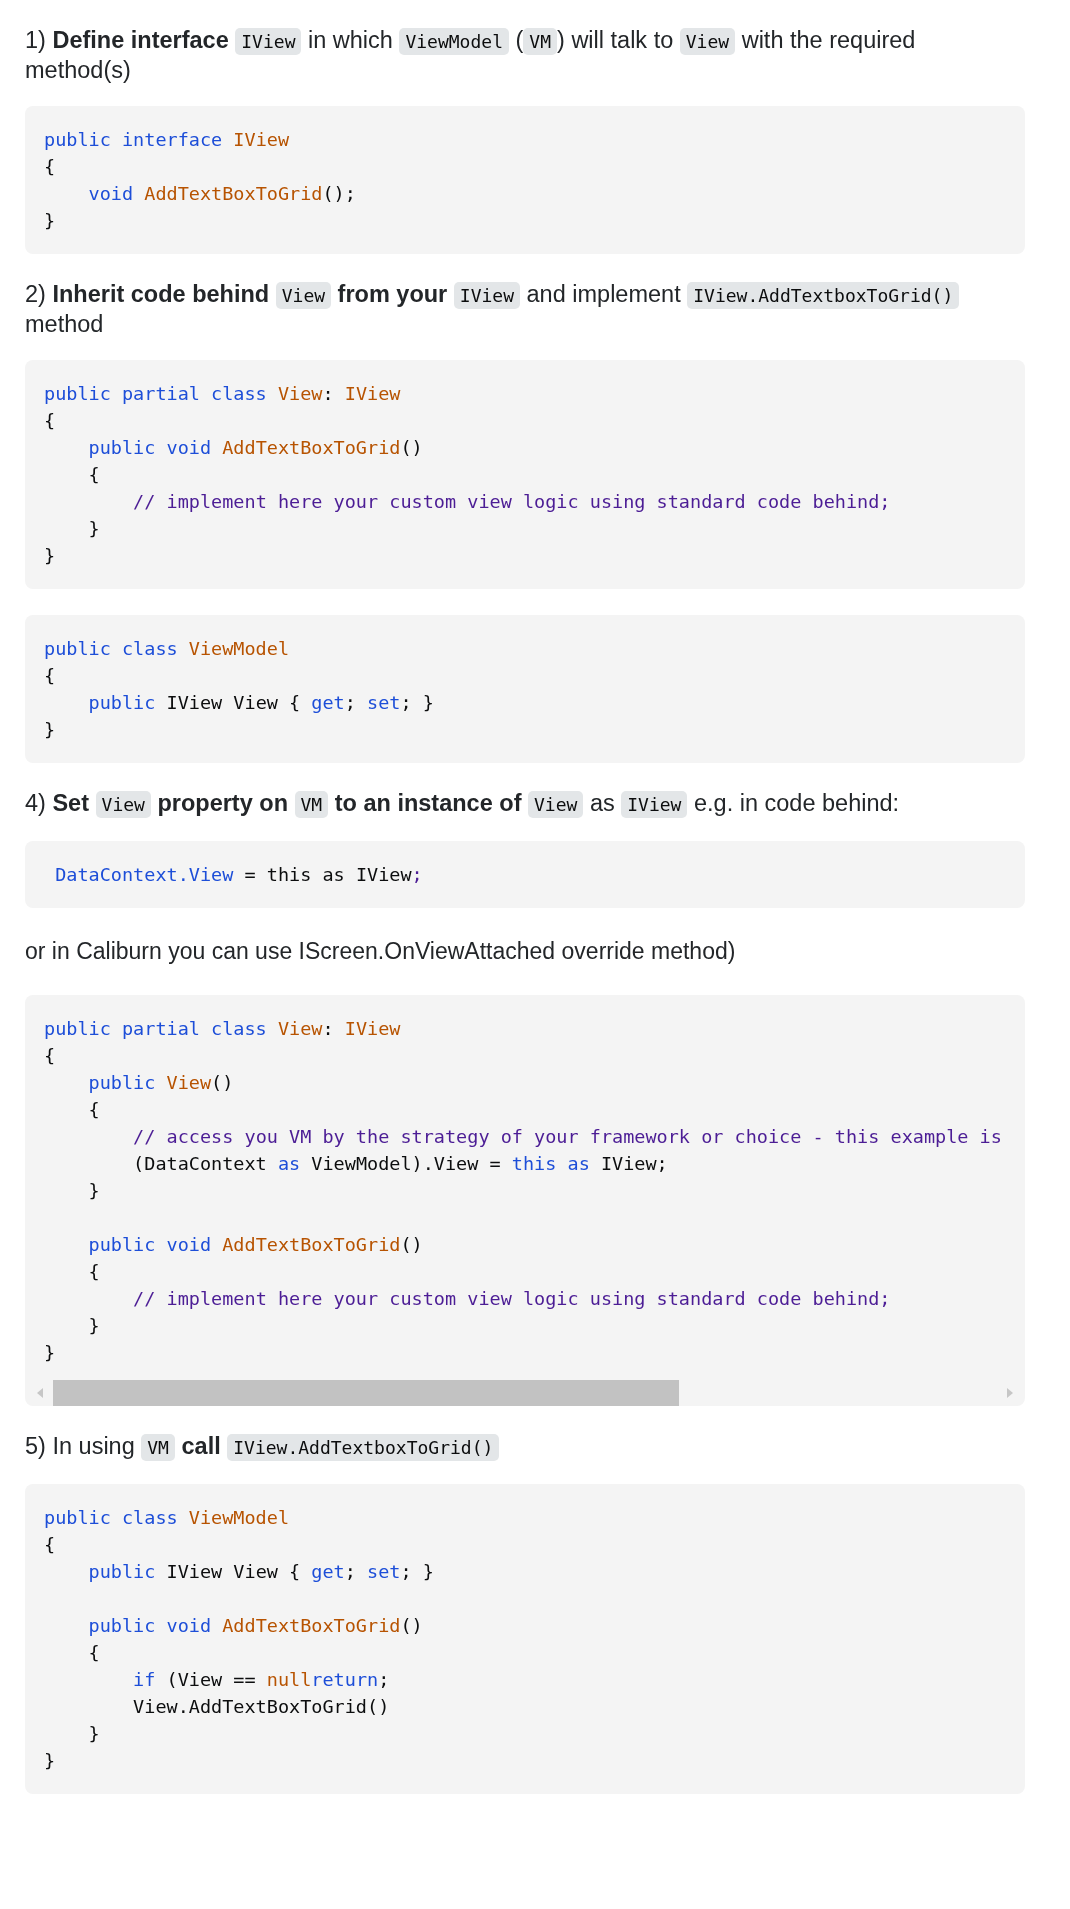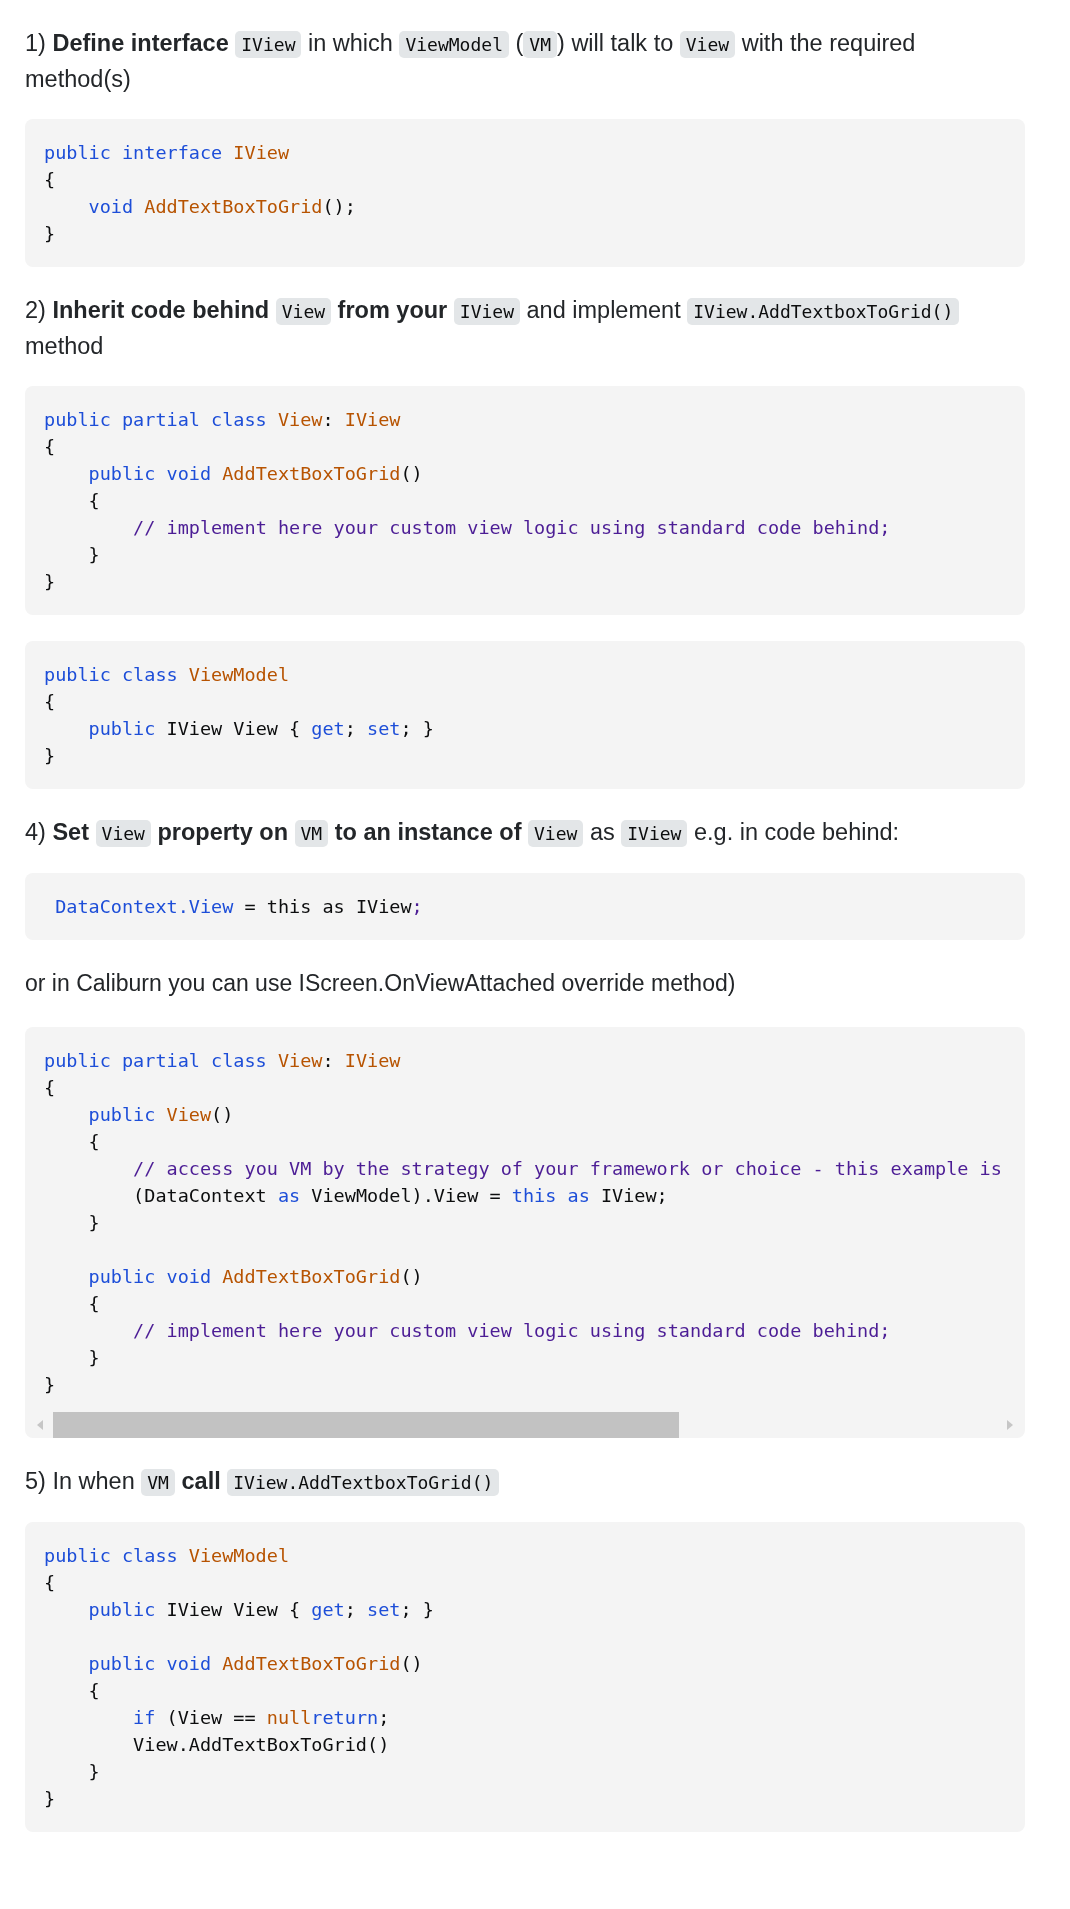--- a/index.html
+++ b/index.html
@@ -4,21 +4,21 @@
   <style>
     html, body { margin: 0; padding: 0; background: #ffffff; }
     body {
       width: 1070px;
       font-family: "DejaVu Sans", "Liberation Sans", sans-serif;
       font-size: 23px;
       line-height: 35px;
       color: #232629;
     }
     .page { padding: 26px 10px 0 25px; width: 1035px; box-sizing: border-box; }
-    p.step { margin: 0 0 22px 0; font-family: "Liberation Sans", sans-serif; font-size: 23.5px; line-height: 35px; }
+    p.step { margin: 0 0 22px 0; font-family: "Liberation Sans", sans-serif; font-size: 23.5px; line-height: 28px; }
     p.step b { font-weight: bold; }
     code.inline {
       font-family: "DejaVu Sans Mono", "Liberation Mono", monospace;
       font-size: 18px;
       background: #e3e6e8;
       border-radius: 5px;
       padding: 3px 6px;
       color: #0c0d0e;
     }
     pre.code {
@@ -122,21 +122,21 @@
 <span><span>    }</span></span>
 <span><span></span></span>
 <span><span>    </span><span class="kw">public void </span><span class="ty">AddTextBoxToGrid</span><span>()</span></span>
 <span><span>    {</span></span>
 <span><span>        </span><span class="cm">// implement here your custom view logic using standard code behind;</span></span>
 <span><span>    }</span></span>
 <span><span>}</span></span></div><div class="scrollbar"><span class="scroll-left"></span><span class="scroll-thumb"></span><span class="scroll-right"></span></div></pre>
 
   <p class="step">
     <span>5)</span>
-    <span>In when</span>
+    <span>In using</span>
     <code class="inline">VM</code>
     <b>call</b>
     <code class="inline">IView.AddTextboxToGrid()</code>
   </p>
   <pre class="code"><span><span class="kw">public class </span><span class="ty">ViewModel</span></span>
 <span><span>{</span></span>
 <span><span>    </span><span class="kw">public </span><span>IView View { </span><span class="kw">get</span><span>; </span><span class="kw">set</span><span>; }</span></span>
 <span><span></span></span>
 <span><span>    </span><span class="kw">public void </span><span class="ty">AddTextBoxToGrid</span><span>()</span></span>
 <span><span>    {</span></span>

